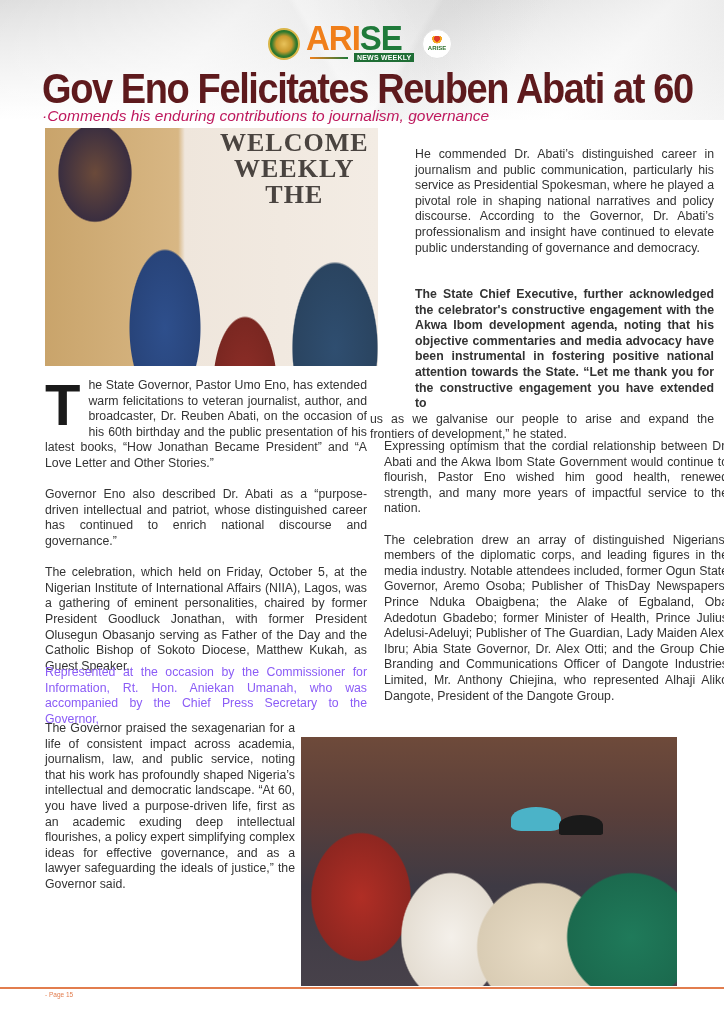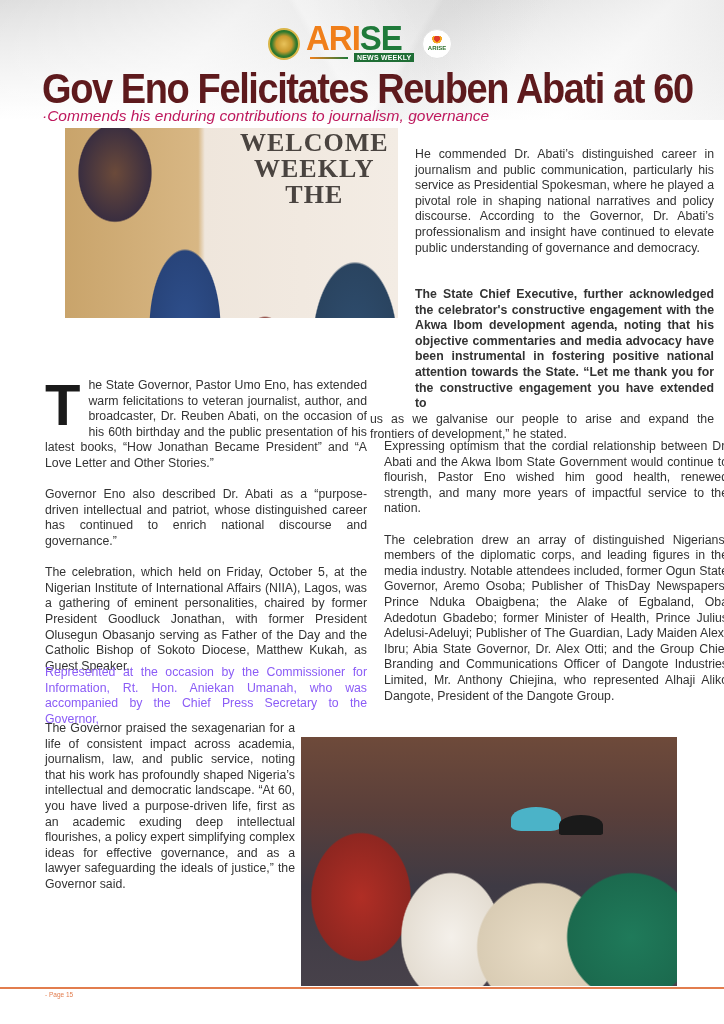--- a/index.html
+++ b/index.html
@@ -53,28 +53,27 @@
     white-space: nowrap; line-height: 40px;
   }
   .subhead {
     position: absolute; left: 42px; top: 107px; font-style: italic; font-size: 15.5px;
     color: #be185d; white-space: nowrap; font-family: "Liberation Sans", sans-serif;
   }
 
   
   .photo { position: absolute; overflow: hidden; }
   .photo-1 {
-    left: 45px; top: 128px; width: 333px; height: 190px;
+    left: 45px; top: 128px; width: 333px; height: 238px;
     background:
       radial-gradient(ellipse 60px 80px at 50px 45px, #6b4a3a 0%, #3a2e40 60%, transparent 62%),
       radial-gradient(ellipse 50px 110px at 120px 200px, #2e4f8c 0%, #28447a 70%, transparent 72%),
       radial-gradient(ellipse 45px 100px at 200px 260px, #8f2e28 0%, #7a2721 70%, transparent 72%),
       radial-gradient(ellipse 60px 120px at 290px 220px, #2f4e70 0%, #2a4460 70%, transparent 72%),
       linear-gradient(90deg, #c9a46b 0%, #d8b784 40%, #efe6dc 42%, #f3ece4 100%);
-    margin-left: 20px;
   }
   .photo-1-banner {
     position: absolute; left: 175px; top: 2px; font-family: "Liberation Serif", serif; font-weight: bold;
     color: #4a4440; font-size: 26px; line-height: 26px; letter-spacing: 1px; text-align: center;
   }
   .photo-2 {
     left: 301px; top: 737px; width: 376px; height: 249px;
     background:
       radial-gradient(ellipse 90px 90px at 330px 200px, #1f7a5a 0%, #1b6a4e 70%, transparent 72%),
       radial-gradient(ellipse 90px 90px at 240px 210px, #e8dcc6 0%, #d9ccb4 70%, transparent 72%),

